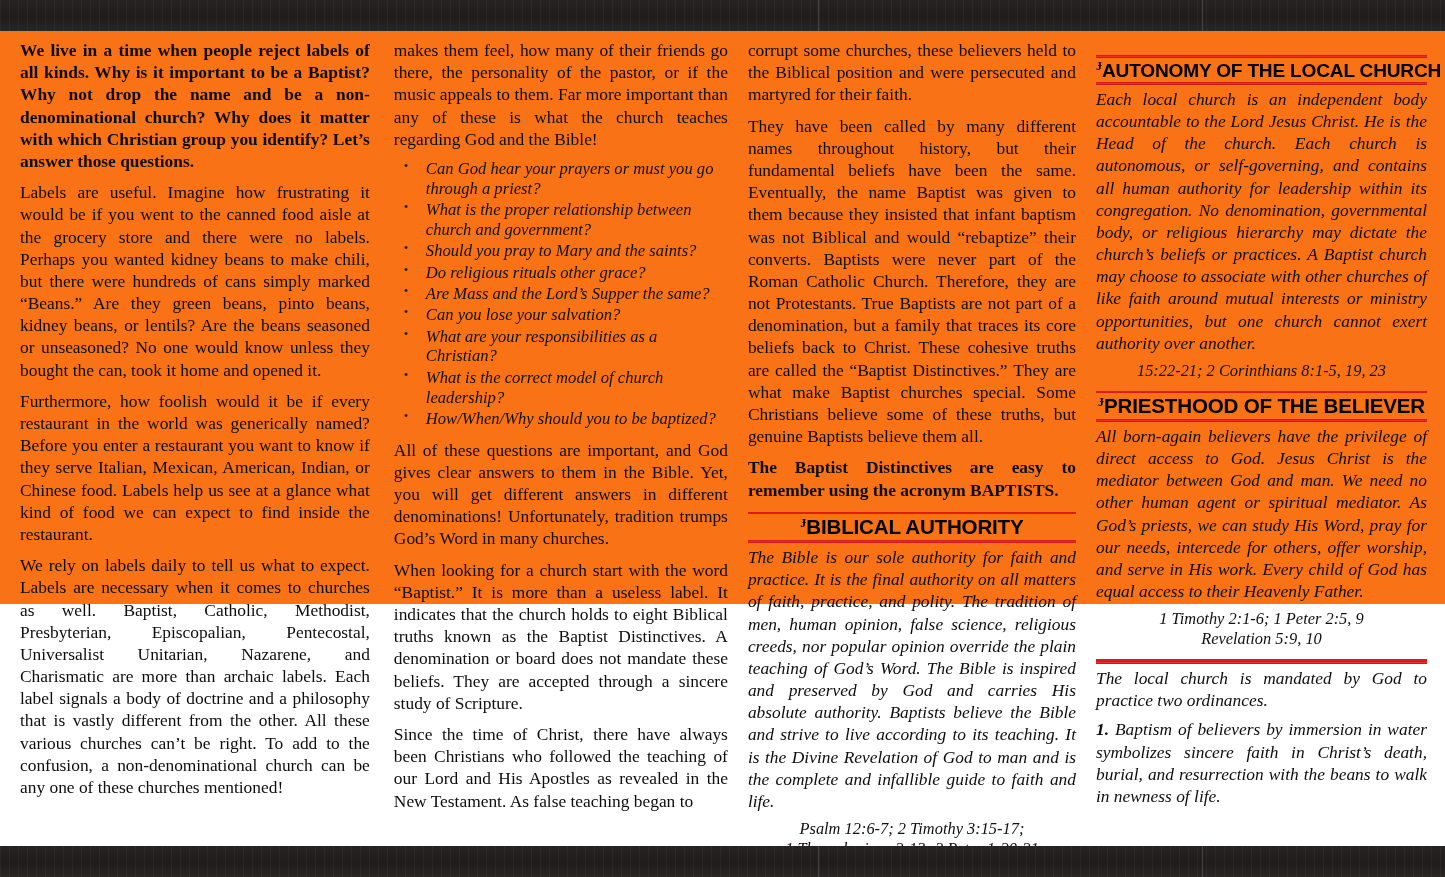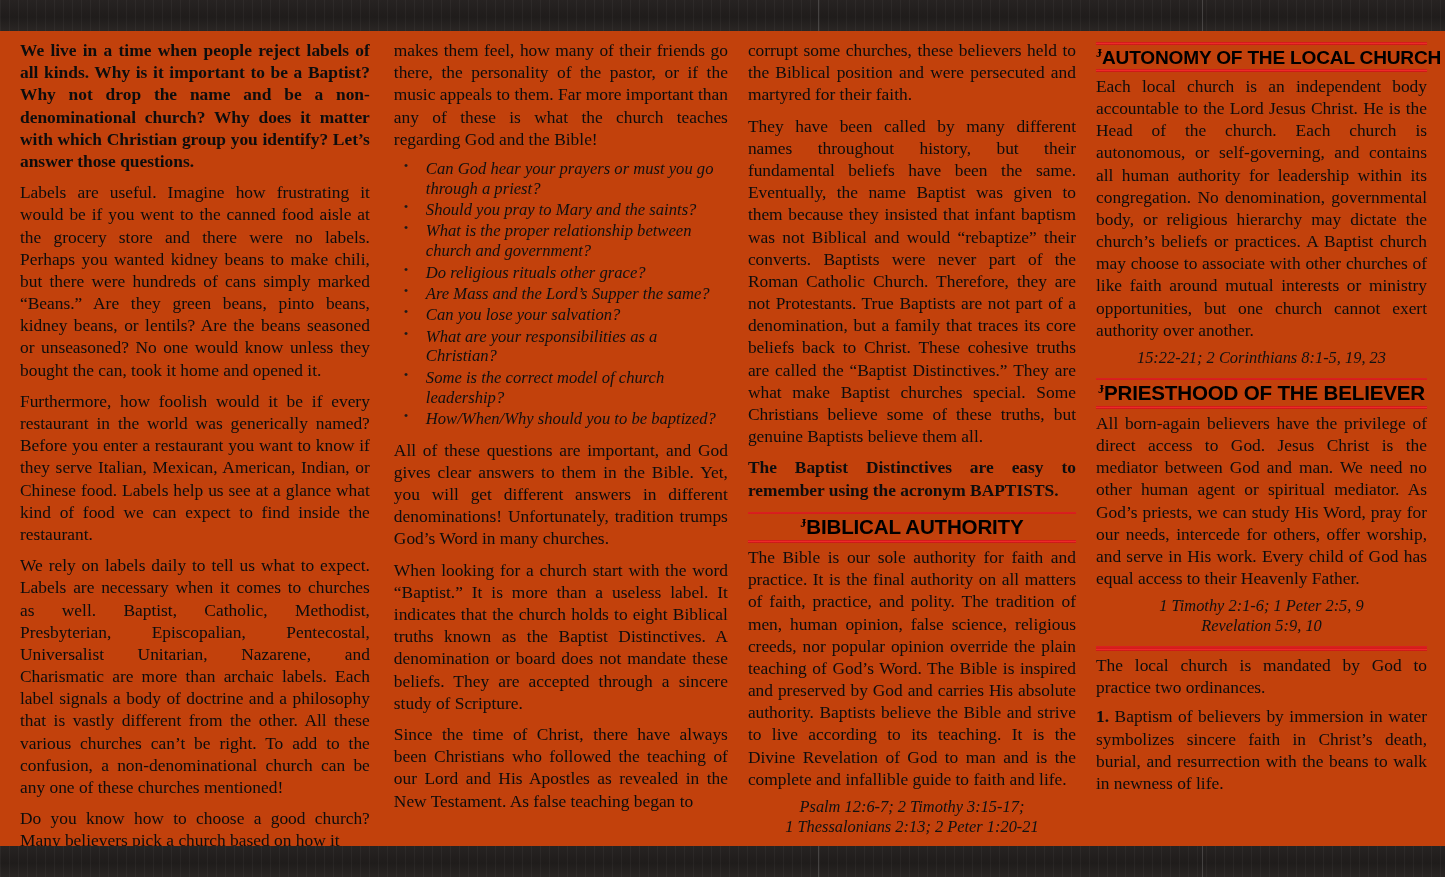--- a/index.html
+++ b/index.html
@@ -37,22 +37,22 @@
     bottom: 0;
     width: 1px;
     background: rgba(255,255,255,0.16);
   }
 
   .sheet {
     position: absolute;
     top: 31px;
     left: 0;
     width: 1445px;
-    height: 815px;
-    background: #c2410c;
+    height: 573px;
+    background: #f97316;
     display: flex;
     box-sizing: border-box;
     padding: 8px 14px 6px 14px;
   }
 
   .col {
     box-sizing: border-box;
     position: relative;
   }
   .col-1 { width: 372px; padding: 0 12px 0 6px; }
@@ -125,69 +125,68 @@
     font-family: "Liberation Serif", serif;
     font-size: 12px;
     vertical-align: 0.55em;
     font-weight: bold;
     margin-right: 0px;
     letter-spacing: 0;
   }
   .dist-body {
     margin-top: 3px;
   }
-  .dist-body p { margin-bottom: 7px; }
+  .dist-body p { margin-bottom: 7px; font-style: italic; }
 
   .refs {
     font-style: italic;
     font-size: 16.4px;
     line-height: 1.2;
     text-align: center;
     color: #111111;
     margin: 2px 0 9px 0;
   }
 
   .numlead { font-weight: bold; }
 
   
   .col-3 .dist { margin-top: 11px; }
-  .col-4 .dist:first-child { margin-top: 3px; }
+  .col-4 .dist:first-child { margin-top: 16px; }
 </style>
 </head>
 <body>
 
 <div class="page">
 
   <div class="band band-top">
     <div class="seam" style="left:818px"></div>
     <div class="seam" style="left:1202px"></div>
   </div>
 
   <div class="sheet">
 
     <div class="col col-1">
       <p class="lead">We live in a time when people reject labels of all kinds.  Why is it important to be a Baptist?  Why not drop the name and be a non-denominational church?   Why does it matter with which Christian group you identify? Let’s answer those questions.</p>
       <p>Labels are useful.  Imagine how frustrating it would be if you went to the canned food aisle at the grocery store and there were no labels.  Perhaps you wanted kidney beans to make chili, but there were hundreds of cans simply marked “Beans.”  Are they green beans, pinto beans, kidney beans, or lentils? Are the beans seasoned or unseasoned?  No one would know unless they bought the can, took it home and opened it.</p>
       <p>Furthermore, how foolish would it be if every restaurant in the world was generically named?  Before you enter a restaurant you want to know if they serve Italian, Mexican, American, Indian, or Chinese food.  Labels help us see at a glance what kind of food we can expect to find inside the restaurant.</p>
       <p>We rely on labels daily to tell us what to expect. Labels are necessary when it comes to churches as well. Baptist, Catholic, Methodist, Presbyterian, Episcopalian, Pentecostal, Universalist Unitarian, Nazarene, and Charismatic are more than archaic labels. Each label signals a body of doctrine and a philosophy that is vastly different from the other.  All these various churches can’t be right. To add to the confusion, a non-denominational church can be any one of these churches mentioned!</p>
-      <p>Do you know how to choose a good church? Many believers pick a church based on how it</p>
     </div>
 
     <div class="col col-2">
       <p>makes them feel, how many of their friends go there, the personality of the pastor, or if the music appeals to them.  Far more important than any of these is what the church teaches regarding God and the Bible!</p>
 
       <ul class="qlist">
         <li>Can God hear your prayers or must you go through a priest?</li>
+        <li>What is the proper relationship between church and government?</li>
         <li>Should you pray to Mary and the saints?</li>
-        <li>What is the proper relationship between church and government?</li>
         <li>Do religious rituals other grace?</li>
         <li>Are Mass and the Lord’s Supper the same?</li>
         <li>Can you lose your salvation?</li>
         <li>What are your responsibilities as a Christian?</li>
-        <li>Some is the correct model of church leadership?</li>
+        <li>What is the correct model of church leadership?</li>
         <li>How/When/Why should you to be baptized?</li>
       </ul>
 
       <p>All of these questions are important, and God gives clear answers to them in the Bible. Yet, you will get different answers in different denominations!  Unfortunately,  tradition trumps God’s Word in many churches.</p>
       <p>When looking for a church start with the word “Baptist.”  It is more than a useless label.  It indicates that the church holds to eight Biblical truths known as the Baptist Distinctives.  A denomination or board does not mandate these beliefs. They are accepted through a sincere study of Scripture.</p>
       <p>Since the time of Christ, there have always been Christians who followed the teaching of our Lord and His Apostles as revealed in the New Testament.  As false teaching began to</p>
     </div>
 
     <div class="col col-3">
       <p>corrupt some churches, these believers held to the Biblical position and were persecuted and martyred for their faith.</p>

